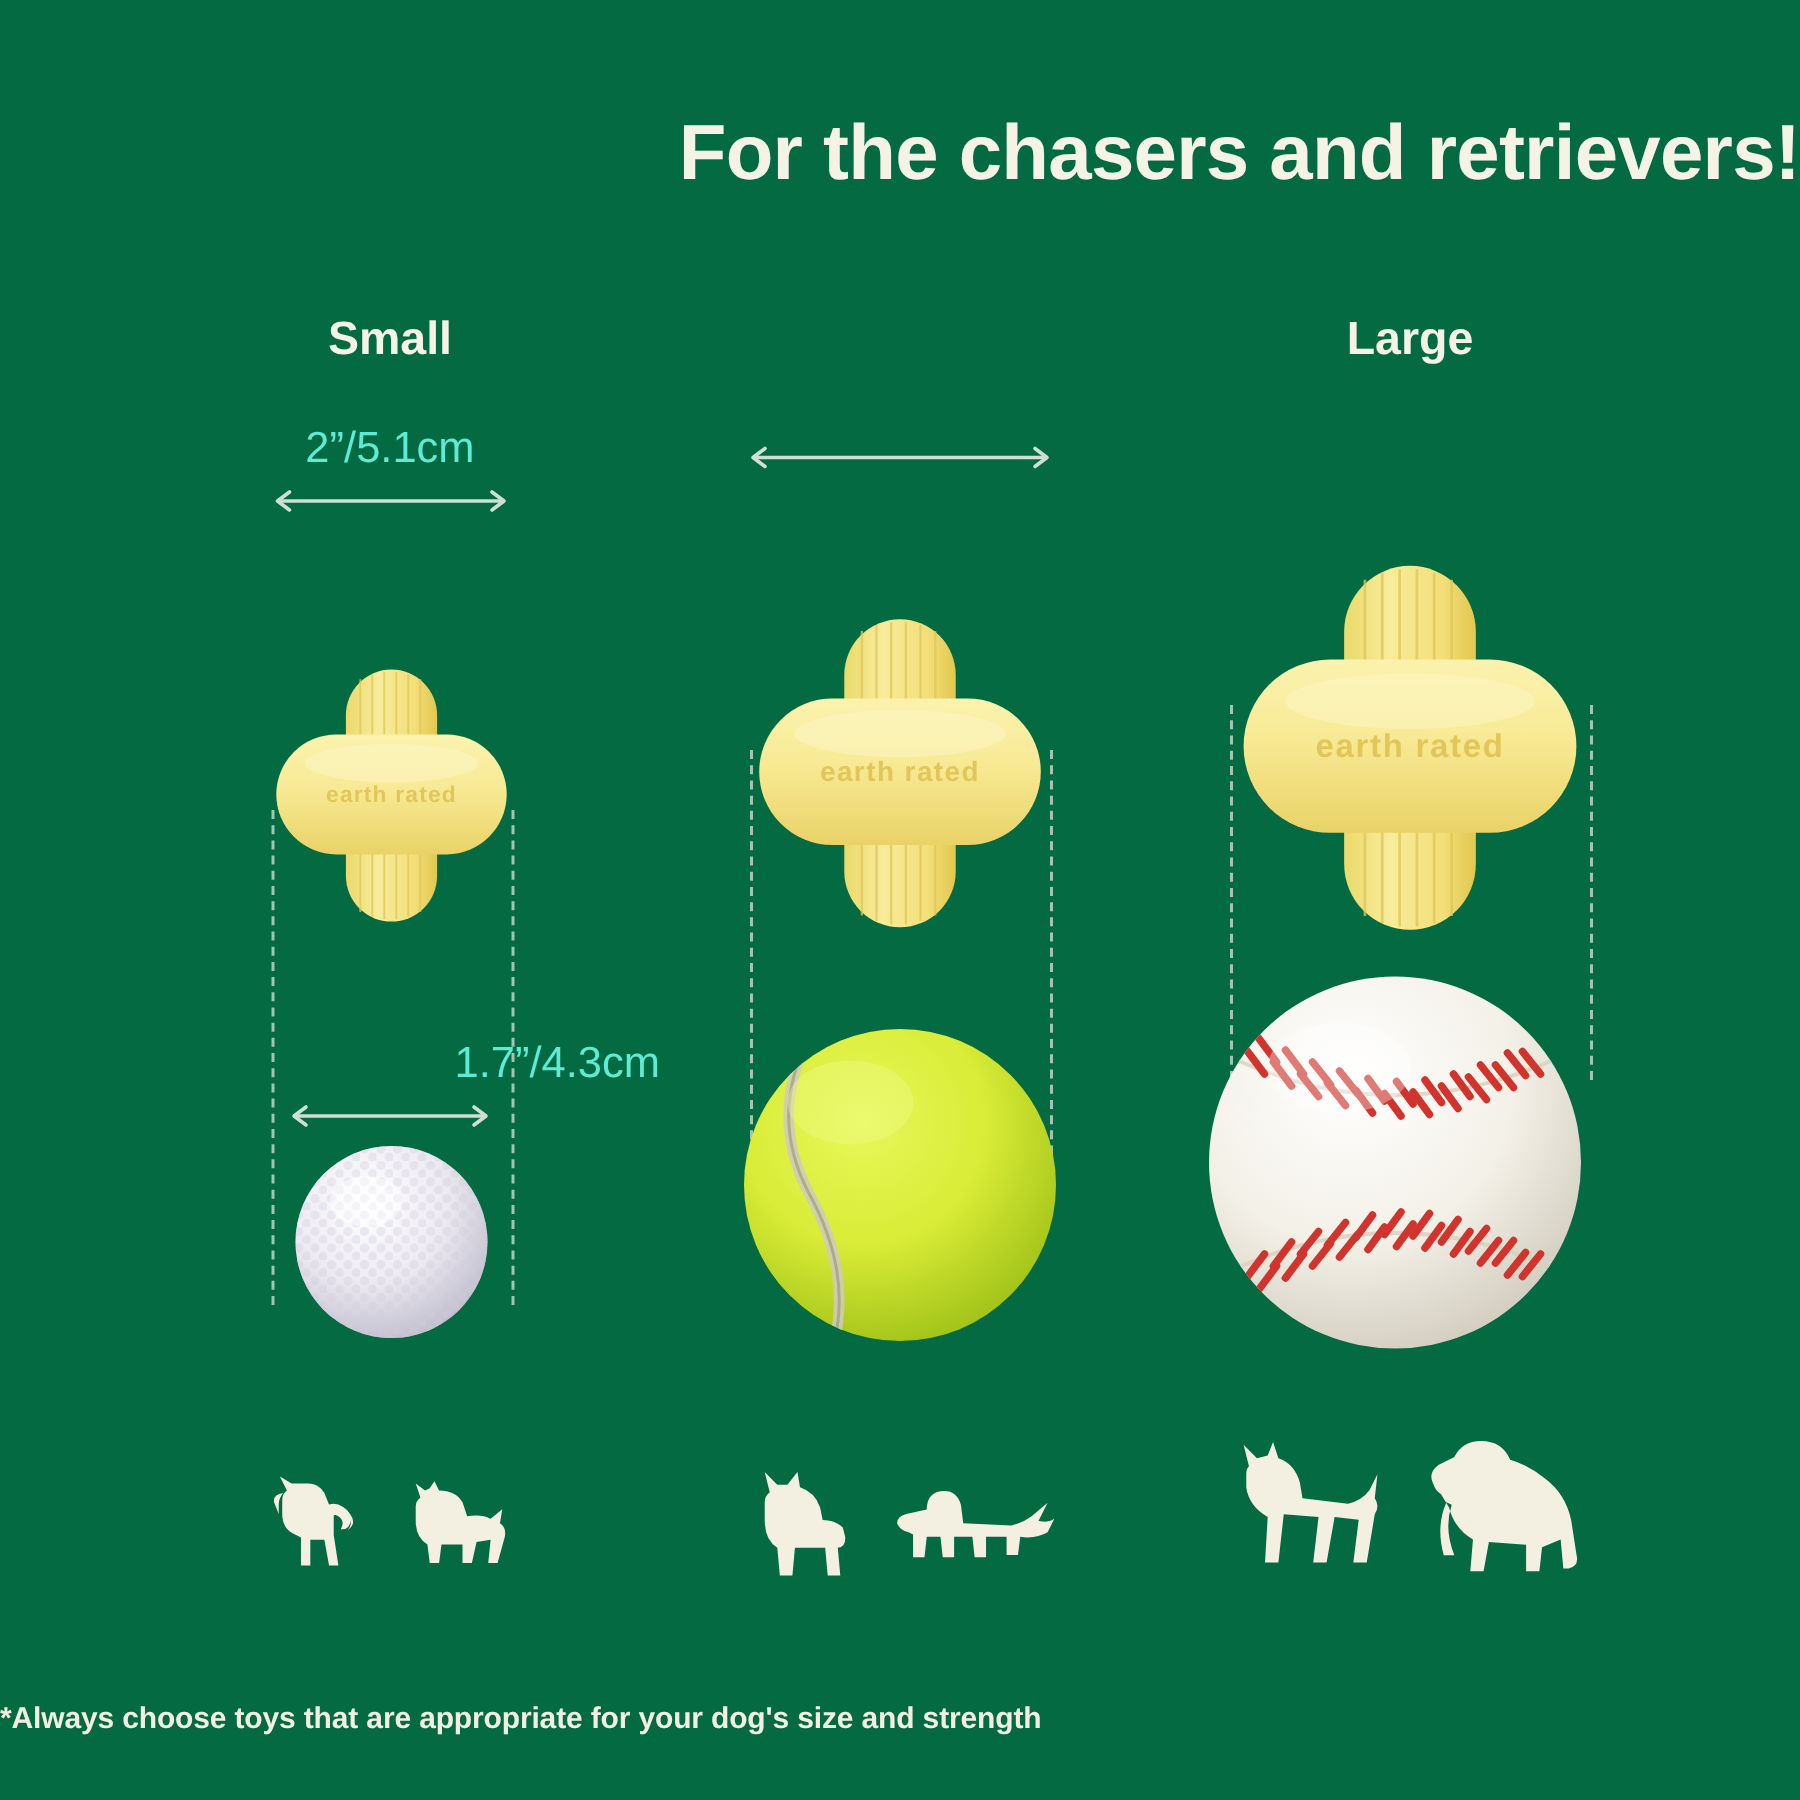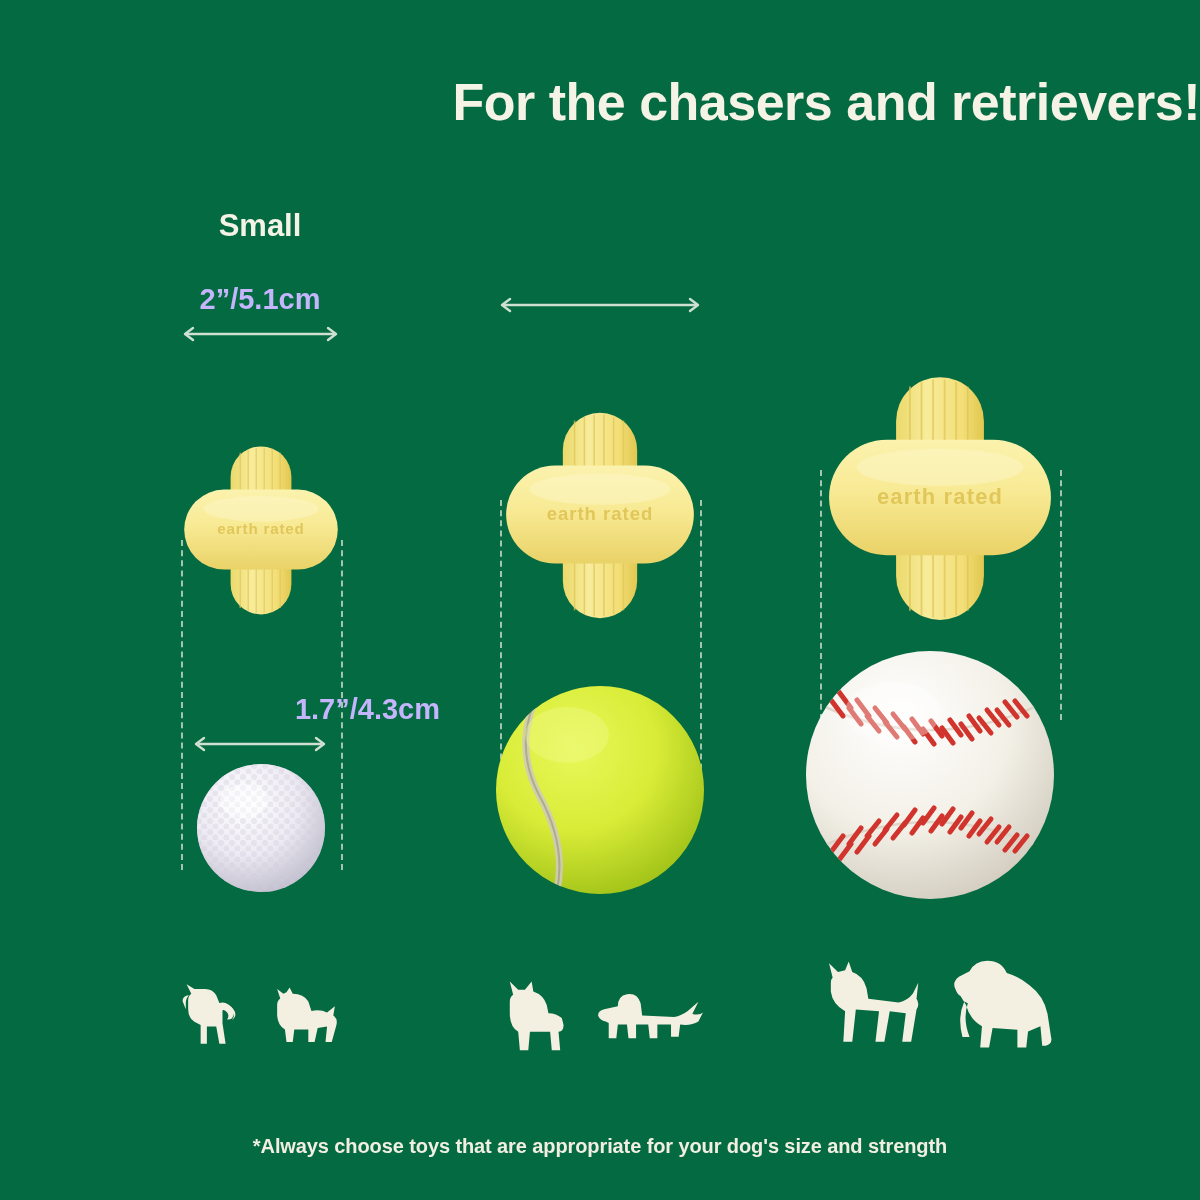--- a/index.html
+++ b/index.html
@@ -66,22 +66,22 @@
   }
 
   .measure-block {
     position: absolute;
     top: 285px;
     width: 360px;
     text-align: center;
   }
   .measure-text {
     font-size: 29px;
-    font-weight: bold;
-    color: #c4b5fd;
+    font-weight: normal;
+    color: #5eead4;
     letter-spacing: 0px;
     line-height: 1.0;
   }
   .arrow-wrap {
     margin: 12px auto 0 auto;
     height: 18px;
   }
   .arrow-svg { display: block; margin: 0 auto; }
 
   
@@ -115,21 +115,20 @@
     gap: 14px;
   }
   .dog-svg { display: block; }
 
   
   .footnote {
     position: absolute;
     bottom: 42px;
     left: 0;
     width: 1200px;
-    text-align: center;
     font-size: 20px;
     font-weight: bold;
     color: #F2EFE2;
     letter-spacing: -0.1px;
   }
 </style>
 </head>
 <body>
 
 <div class="infographic">
@@ -303,20 +302,21 @@
           <path fill="#F3F0E2" d="M24 26 L20 10 L30 20 L38 20 L46 10 L48 22 Q60 26 64 38 L66 48 Q76 48 82 54 L84 62 Q84 70 78 70 L80 92 L70 92 L68 70 L44 70 L42 92 L32 92 L30 70 Q20 64 20 48 L20 34 Q20 29 24 26 Z"></path>
         </svg>
         <svg class="dog-svg" width="116" height="76" viewBox="0 0 150 100">
           <path fill="#F3F0E2" d="M18 52 Q10 50 8 44 Q8 38 16 36 L34 32 Q34 18 46 16 Q60 14 64 28 L66 44 L108 46 Q118 44 126 38 L140 26 L132 42 Q142 44 146 40 L140 52 Q130 58 116 56 L114 72 L104 72 L104 56 L86 56 L86 74 L76 74 L74 56 L58 56 L58 74 L48 74 L46 56 L34 56 L32 74 L22 74 L22 54 Z"></path>
         </svg>
       </div>
     </div>
 
     <div class="column col-2">
 
+      <div class="size-label">Large</div>
 
 
       <div class="guide" style="left:60px; top:470px; height:250px;"></div>
       <div class="guide" style="left:300px; top:470px; height:250px;"></div>
 
       <div class="toy-wrap" style="left:60px; top:368px; width:240px; height:260px;">
         <svg width="240" height="260" viewBox="0 0 200 225">
           <defs>
             <linearGradient id="tg-l-v" x1="0" y1="0" x2="1" y2="0">
               <stop offset="0%" stop-color="#EBD96A"></stop>

